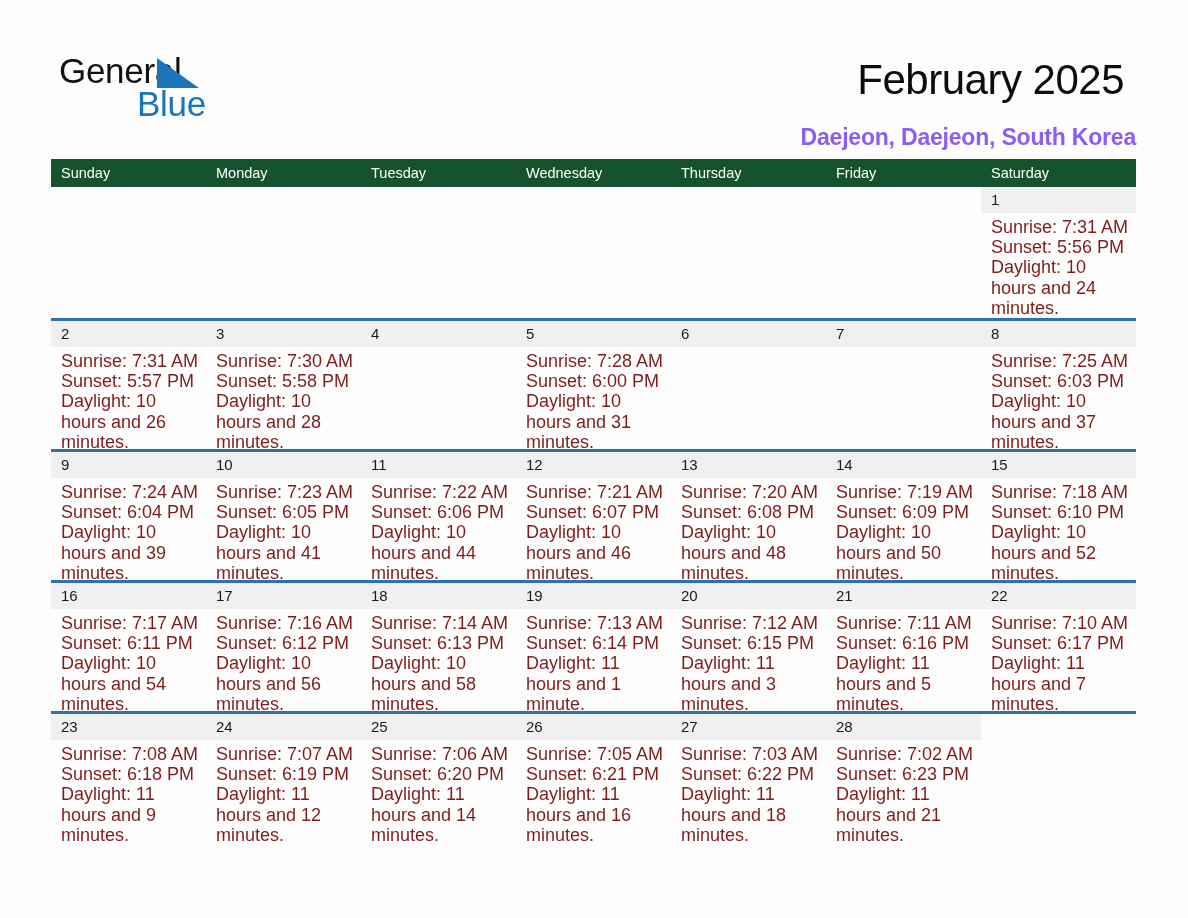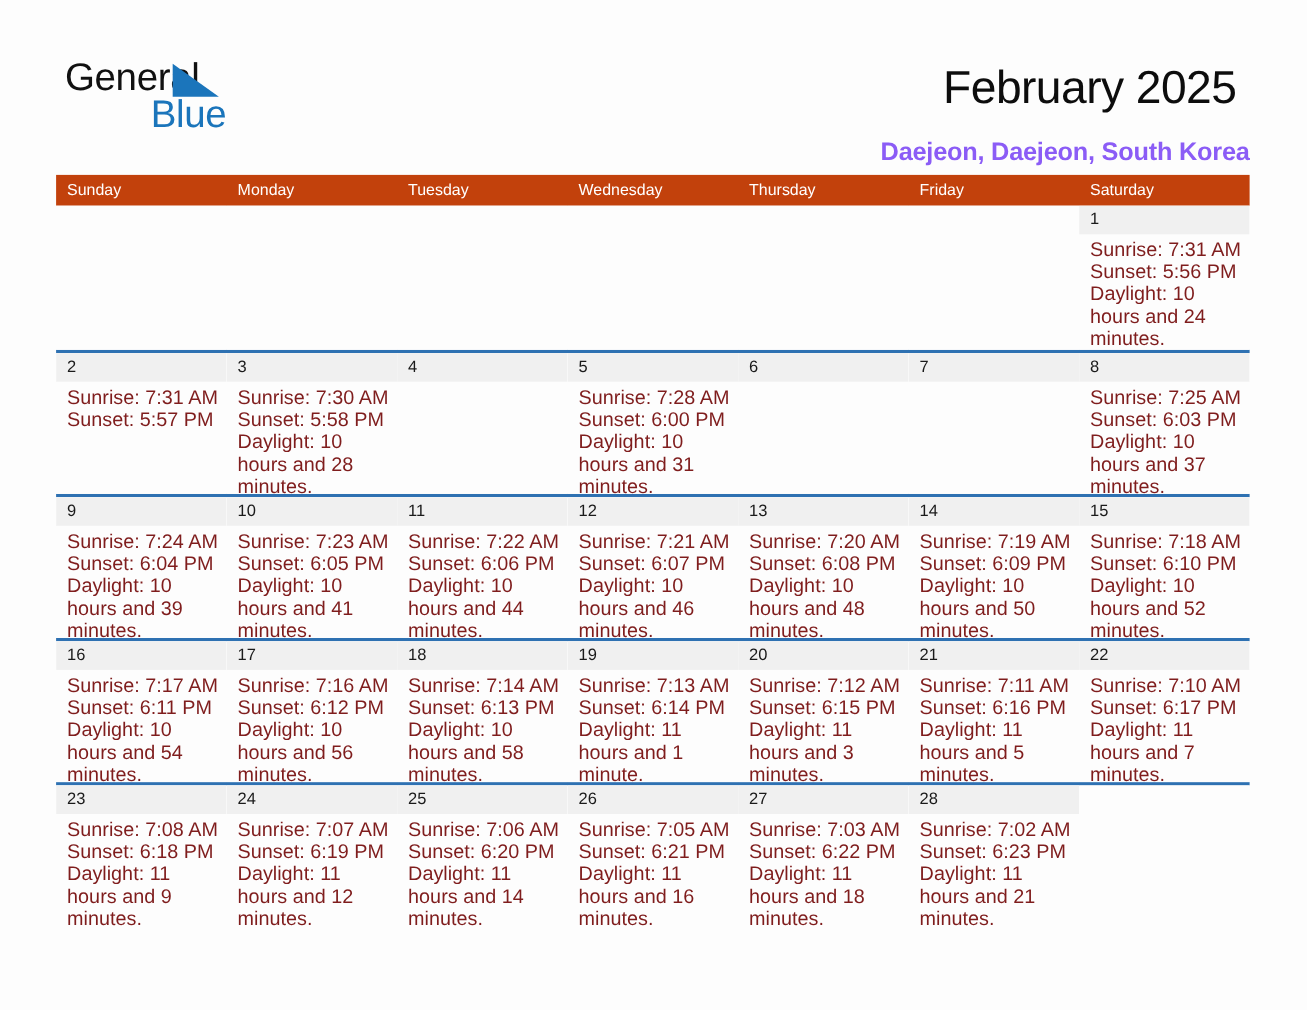--- a/index.html
+++ b/index.html
@@ -94,21 +94,21 @@
   
   .calendar {
     position: absolute;
     left: 51px;
     top: 159px;
     width: 1085px;
   }
 
   .weekday-header {
     display: flex;
-    background: #c2410c;
+    background: #14532d;
     height: 28px;
   }
   .weekday-cell {
     flex: 1 1 155px;
     width: 155px;
     color: #ffffff;
     font-size: 14.5px;
     line-height: 28px;
     padding-left: 10px;
     box-sizing: border-box;
@@ -223,20 +223,21 @@
         </div>
       </div>
     </div>
 
     <div class="week-row">
       <div class="day-cell">
         <div class="daynum-band"><span class="daynum">2</span></div>
         <div class="day-info">
           <div>Sunrise: 7:31 AM</div>
           <div>Sunset: 5:57 PM</div>
+          <div class="daylight">Daylight: 10 hours and 26 minutes.</div>
         </div>
       </div>
       <div class="day-cell">
         <div class="daynum-band"><span class="daynum">3</span></div>
         <div class="day-info">
           <div>Sunrise: 7:30 AM</div>
           <div>Sunset: 5:58 PM</div>
           <div class="daylight">Daylight: 10 hours and 28 minutes.</div>
         </div>
       </div>

